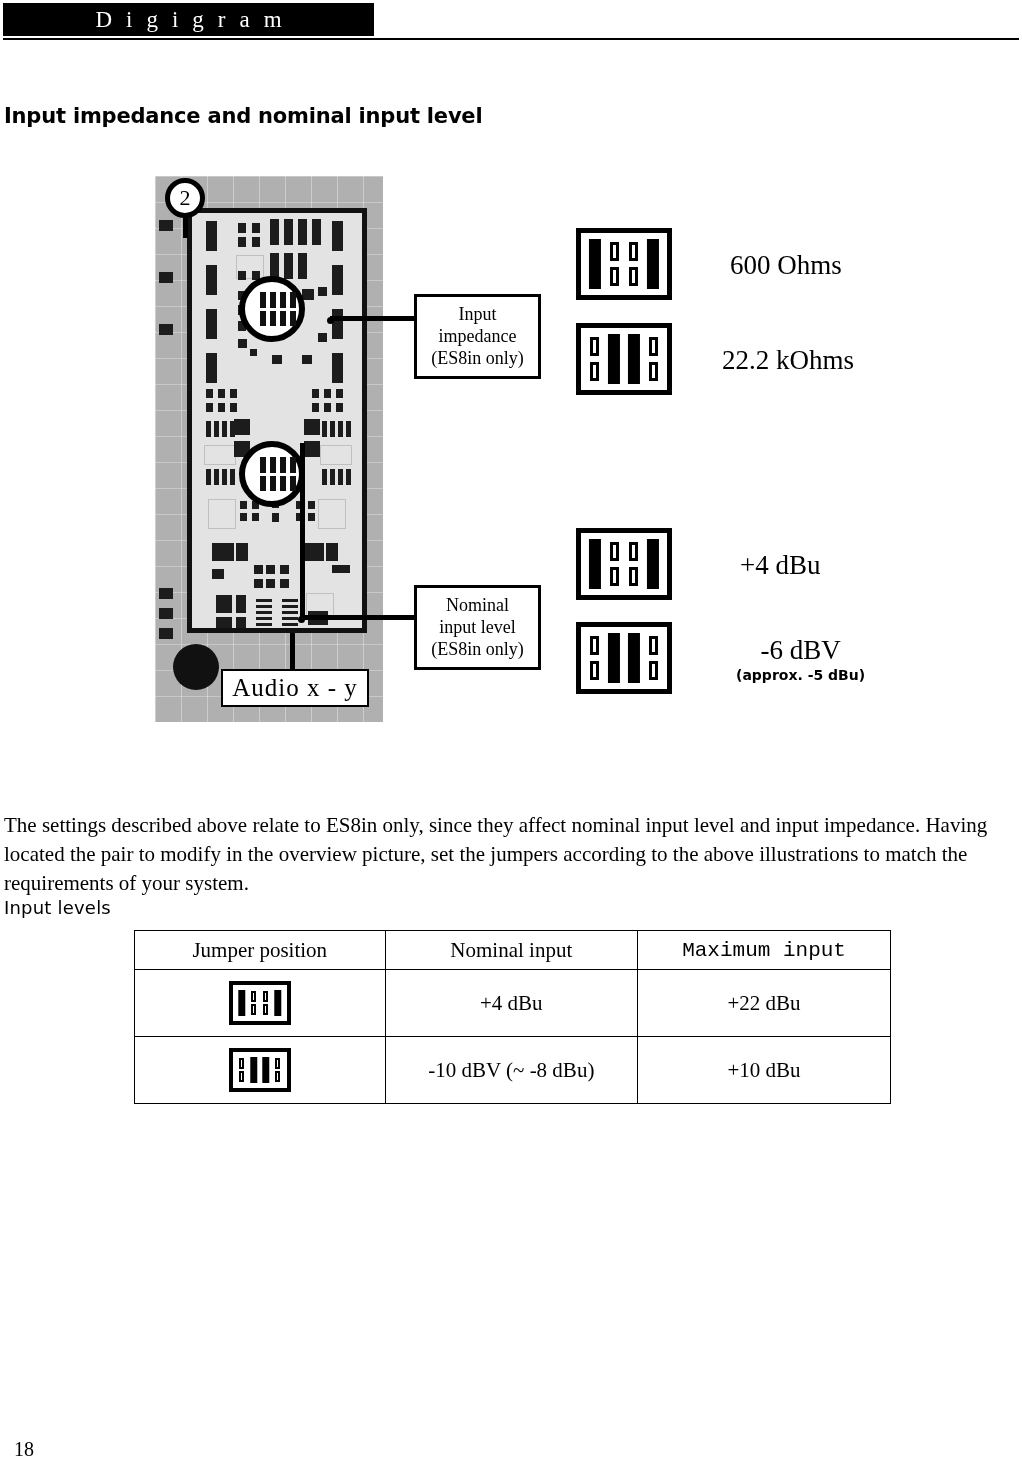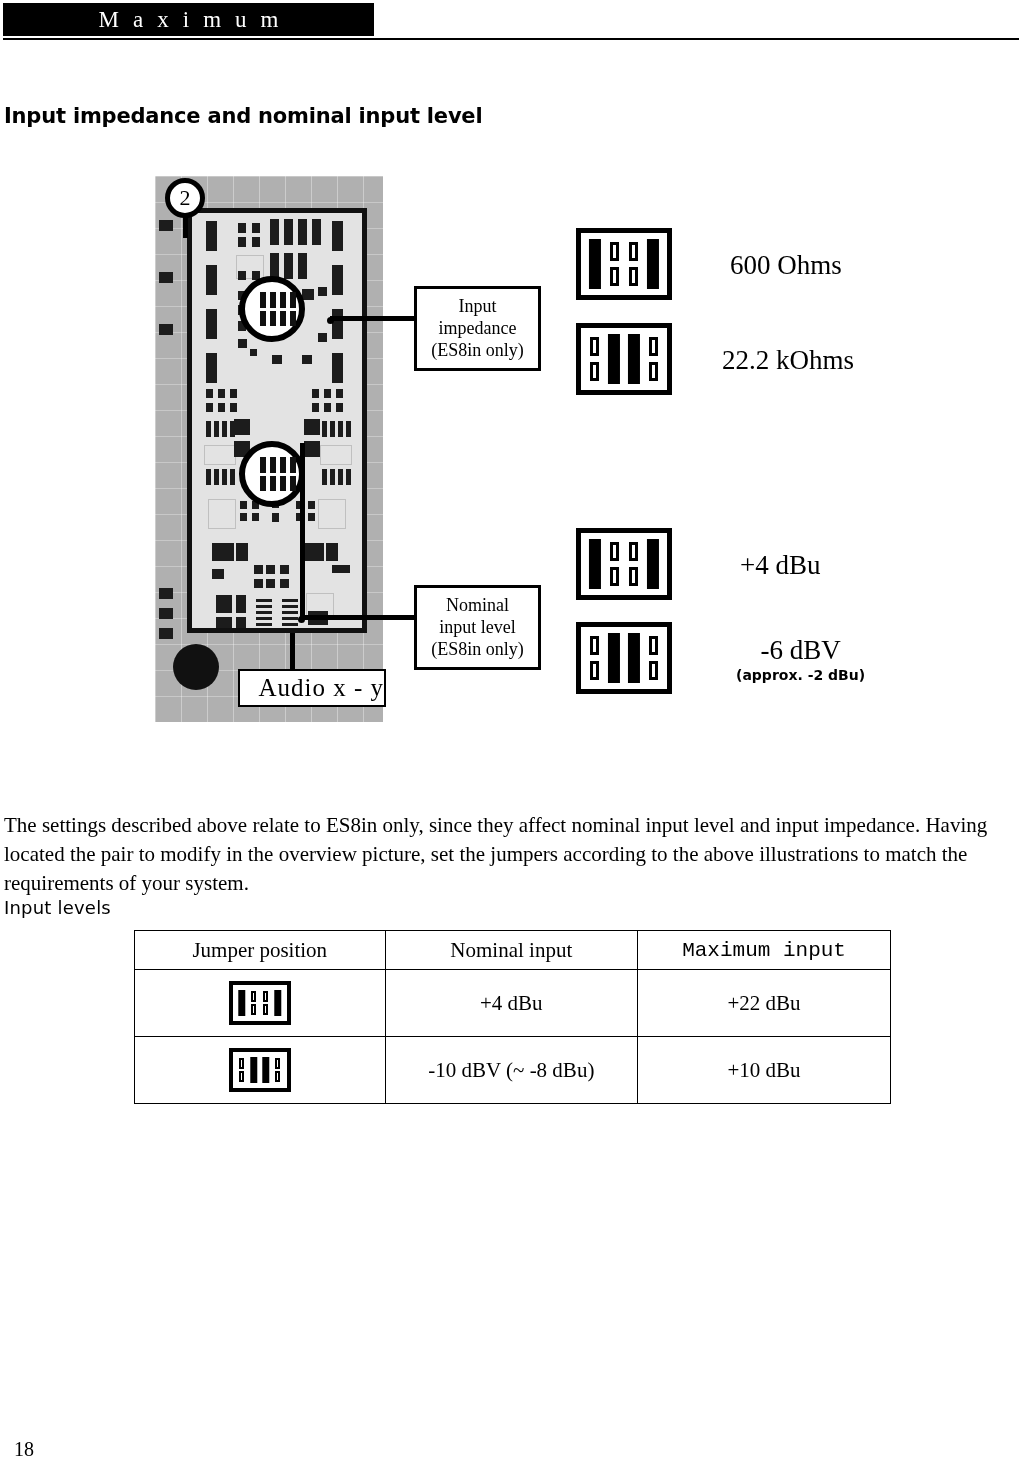--- a/index.html
+++ b/index.html
@@ -181,28 +181,28 @@
     position: absolute;
     width: 7px; height: 7px;
     border-radius: 50%;
     background: #000000;
     z-index: 7;
   }
 
   
   .audio-box {
     position: absolute;
-    left: 83px; top: 493px;
+    left: 66px; top: 493px;
     width: 148px; height: 38px;
     background: #ffffff;
     border: 2px solid #000000;
     box-sizing: border-box;
     font-family: "Liberation Serif", "DejaVu Serif", serif;
     font-size: 25px;
-    text-align: right;
+    text-align: center;
     line-height: 34px;
     letter-spacing: 1px;
     z-index: 6;
   }
   .audio-stem {
     position: absolute;
     left: 135px; top: 457px;
     width: 5px; height: 38px;
     background: #000000;
     z-index: 5;
@@ -341,21 +341,21 @@
   .page-number {
     position: absolute;
     left: 14px; top: 1438px;
     font-size: 20px;
   }
 </style>
 </head>
 <body>
 
 <div class="header-band">
-  <div class="brand-block">Maximum</div>
+  <div class="brand-block">Digigram</div>
   <div class="header-rule"></div>
 </div>
 
 <div class="section-title">Input impedance and nominal input level</div>
 
 <div class="figure">
 
   <div class="pcb-wrap">
     <div class="pcb-bg"></div>
     <div class="pcb-bg-grid"></div>
@@ -535,21 +535,21 @@
     <div class="audio-box">Audio x - y</div>
   </div>
 
   <div class="lead" style="left:330px; top:156px; width:86px; height:5px;"></div>
   <div class="lead-dot" style="left:327px; top:157px;"></div>
 
   <div class="lead" style="left:300px; top:455px; width:116px; height:5px;"></div>
   <div class="lead" style="left:300px; top:283px; width:5px; height:175px;"></div>
   <div class="lead-dot" style="left:298px; top:456px;"></div>
 
-  <div class="callbox" style="left:414px; top:126px; width:127px;">
+  <div class="callbox" style="left:414px; top:134px; width:127px;">
     <div>Input</div>
     <div>impedance</div>
     <div class="it">(ES8in only)</div>
   </div>
 
   <div class="callbox" style="left:414px; top:425px; width:127px;">
     <div>Nominal</div>
     <div>input level</div>
     <div class="it">(ES8in only)</div>
   </div>
@@ -617,21 +617,21 @@
       <div class="col closed"></div>
       <div class="col closed"></div>
       <div class="col open">
           <i></i>
           <i></i>
         </div>
     </div>
   </div>
   <div class="jlabel" style="left:736px; top:475px; text-align:center;">
     <span class="main">-6 dBV</span>
-    <span class="sub">(approx. -2 dBu)</span>
+    <span class="sub">(approx. -5 dBu)</span>
   </div>
 
 </div>
 
 <p class="body-copy">The settings described above relate to ES8in only, since they affect nominal input level and input impedance. Having located the pair to modify in the overview picture, set the jumpers according to the above illustrations to match the requirements of your system.</p>
 
 <div class="sub-heading">Input levels</div>
 
 <table class="levels-table">
   <thead>

